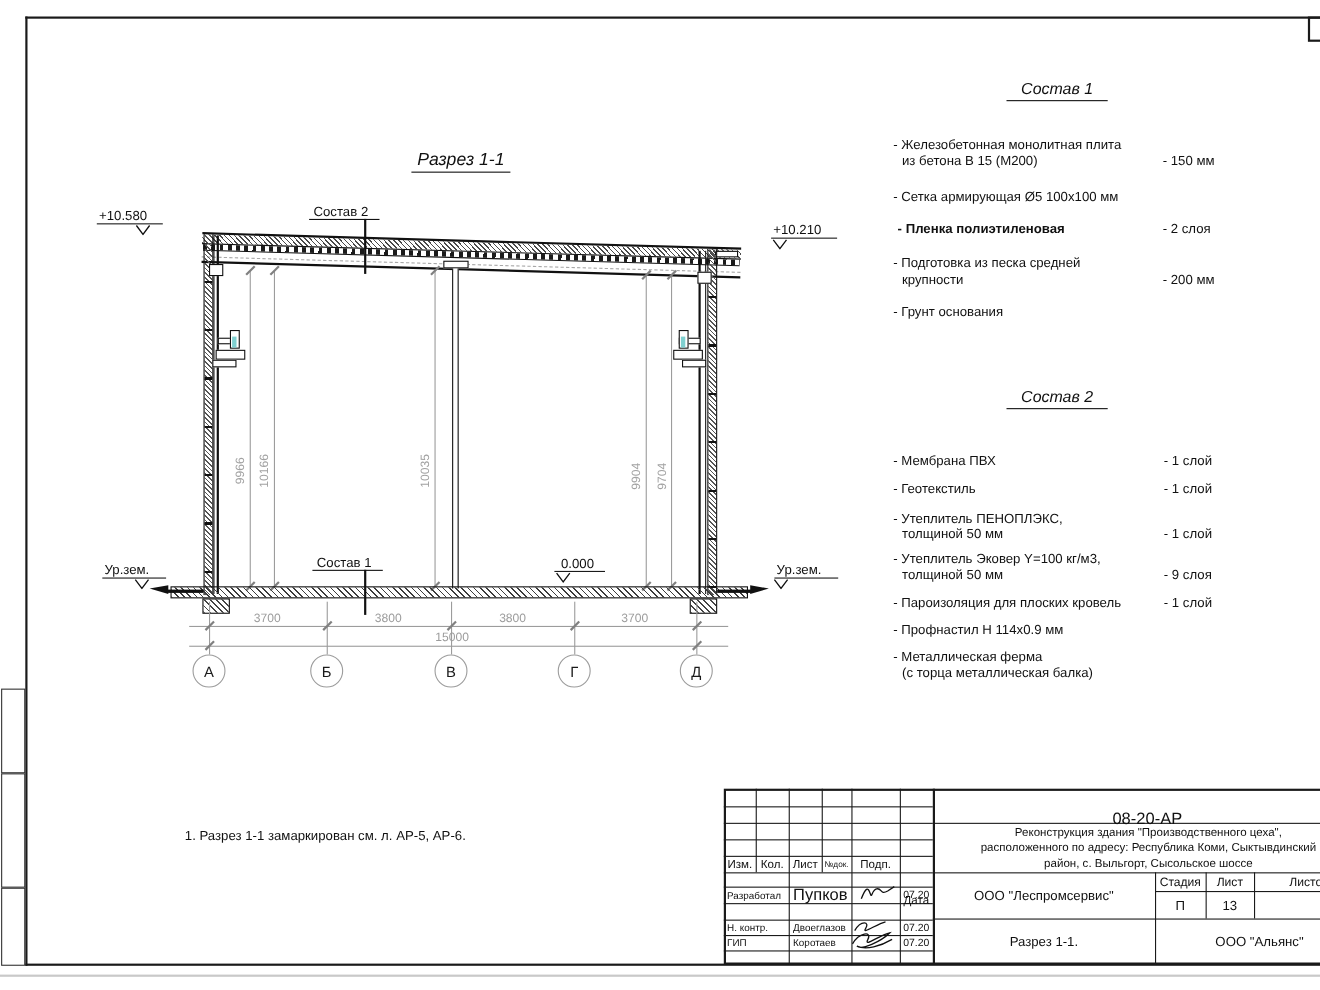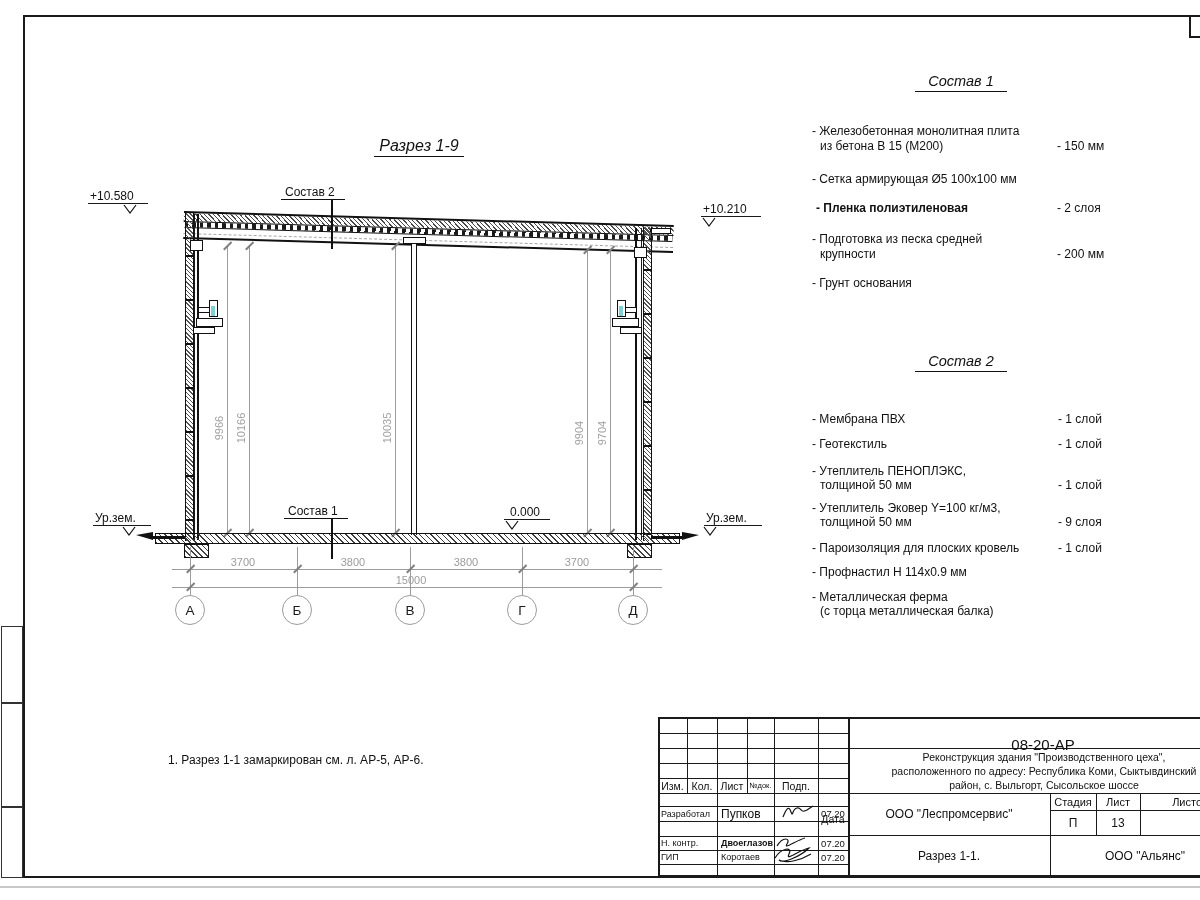--- a/index.html
+++ b/index.html
@@ -55,21 +55,21 @@
 
 <div class="abs hl" style="left:23px;top:15px;width:1177px;height:2px;"></div>
 <div class="abs vl" style="left:23px;top:15px;width:2px;height:863px;"></div>
 <div class="abs hl" style="left:23px;top:876px;width:1177px;height:2px;"></div>
 <div class="abs" style="left:1189px;top:15px;width:51px;height:23px;border:2px solid #1a1a1a;"></div>
 <div class="abs" style="left:1px;top:626px;width:22px;height:77px;border:1.5px solid #333;"></div>
 <div class="abs" style="left:1px;top:703px;width:22px;height:104px;border:1.5px solid #333;"></div>
 <div class="abs" style="left:1px;top:807px;width:22px;height:71px;border:1.5px solid #333;"></div>
 <div class="abs" style="left:0;top:886px;width:1200px;height:2px;background:#c9c9c9;"></div>
 
-<div class="abs" style="left:374px;top:137px;width:90px;font-style:italic;font-size:16px;text-align:center;border-bottom:1.3px solid #111;padding-bottom:1px;">Разрез 1-9</div>
+<div class="abs" style="left:374px;top:137px;width:90px;font-style:italic;font-size:16px;text-align:center;border-bottom:1.3px solid #111;padding-bottom:1px;">Разрез 1-1</div>
 
 <div class="abs roof">
   <div class="r-top"></div>
   <div class="r-hatch"></div>
   <div class="r-ribs"></div>
   <div class="r-mid"></div>
   <div class="r-gap"></div>
   <div class="r-bot"></div>
 </div>
 <div class="abs boxed" style="left:650px;top:228px;width:21px;height:6px;"></div>
@@ -251,24 +251,24 @@
 <div class="abs hl" style="left:1050px;top:810px;width:190px;"></div>
 
 <div class="abs cell" style="left:658px;top:778px;width:29px;height:15px;font-size:10.5px;">Изм.</div>
 <div class="abs cell" style="left:687px;top:778px;width:30px;height:15px;font-size:10.5px;">Кол.</div>
 <div class="abs cell" style="left:717px;top:778px;width:30px;height:15px;font-size:10.5px;">Лист</div>
 <div class="abs cell" style="left:747px;top:778px;width:27px;height:15px;font-size:7.5px;">№док.</div>
 <div class="abs cell" style="left:774px;top:778px;width:44px;height:15px;font-size:10.5px;">Подп.</div>
 <div class="abs cell" style="left:818px;top:778px;width:30px;height:15px;font-size:10.5px;margin-top:33px;">Дата</div>
 
 <div class="abs cellL" style="left:659px;top:806px;width:57px;height:15px;font-size:9px;">Разработал</div>
-<div class="abs cellL" style="left:719px;top:806px;width:53px;height:15px;font-size:12px;text-align:right;">Пупков</div>
+<div class="abs cellL" style="left:719px;top:806px;width:53px;height:15px;font-size:15px;text-align:right;">Пупков</div>
 <div class="abs cell" style="left:818px;top:806px;width:30px;height:15px;font-size:9.5px;">07.20</div>
 <div class="abs cellL" style="left:659px;top:836px;width:57px;height:14px;font-size:9px;">Н. контр.</div>
-<div class="abs cellL" style="left:719px;top:836px;width:55px;height:14px;font-size:9px;font-weight:bold;">Двоеглазов</div>
+<div class="abs cellL" style="left:719px;top:836px;width:55px;height:14px;font-size:9px;">Двоеглазов</div>
 <div class="abs cell" style="left:818px;top:836px;width:30px;height:14px;font-size:9.5px;">07.20</div>
 <div class="abs cellL" style="left:659px;top:850px;width:57px;height:14px;font-size:9px;">ГИП</div>
 <div class="abs cellL" style="left:719px;top:850px;width:55px;height:14px;font-size:9px;">Коротаев</div>
 <div class="abs cell" style="left:818px;top:850px;width:30px;height:14px;font-size:9.5px;">07.20</div>
 
 <svg class="abs" style="left:779px;top:801px;" width="38" height="22">
   <path d="M4,16 C8,6 10,5 12,11 C14,17 13,8 18,7 C23,6 21,13 28,9 L34,5" fill="none" stroke="#111" stroke-width="1.2"></path>
 </svg>
 <svg class="abs" style="left:771px;top:834px;" width="46" height="32">
   <path d="M6,12 C12,2 20,4 16,10 C12,16 26,6 34,4 M4,24 C10,14 22,12 18,20 C14,28 28,16 38,14 C30,22 12,30 8,26 C16,30 30,26 40,20" fill="none" stroke="#111" stroke-width="1.2"></path>

